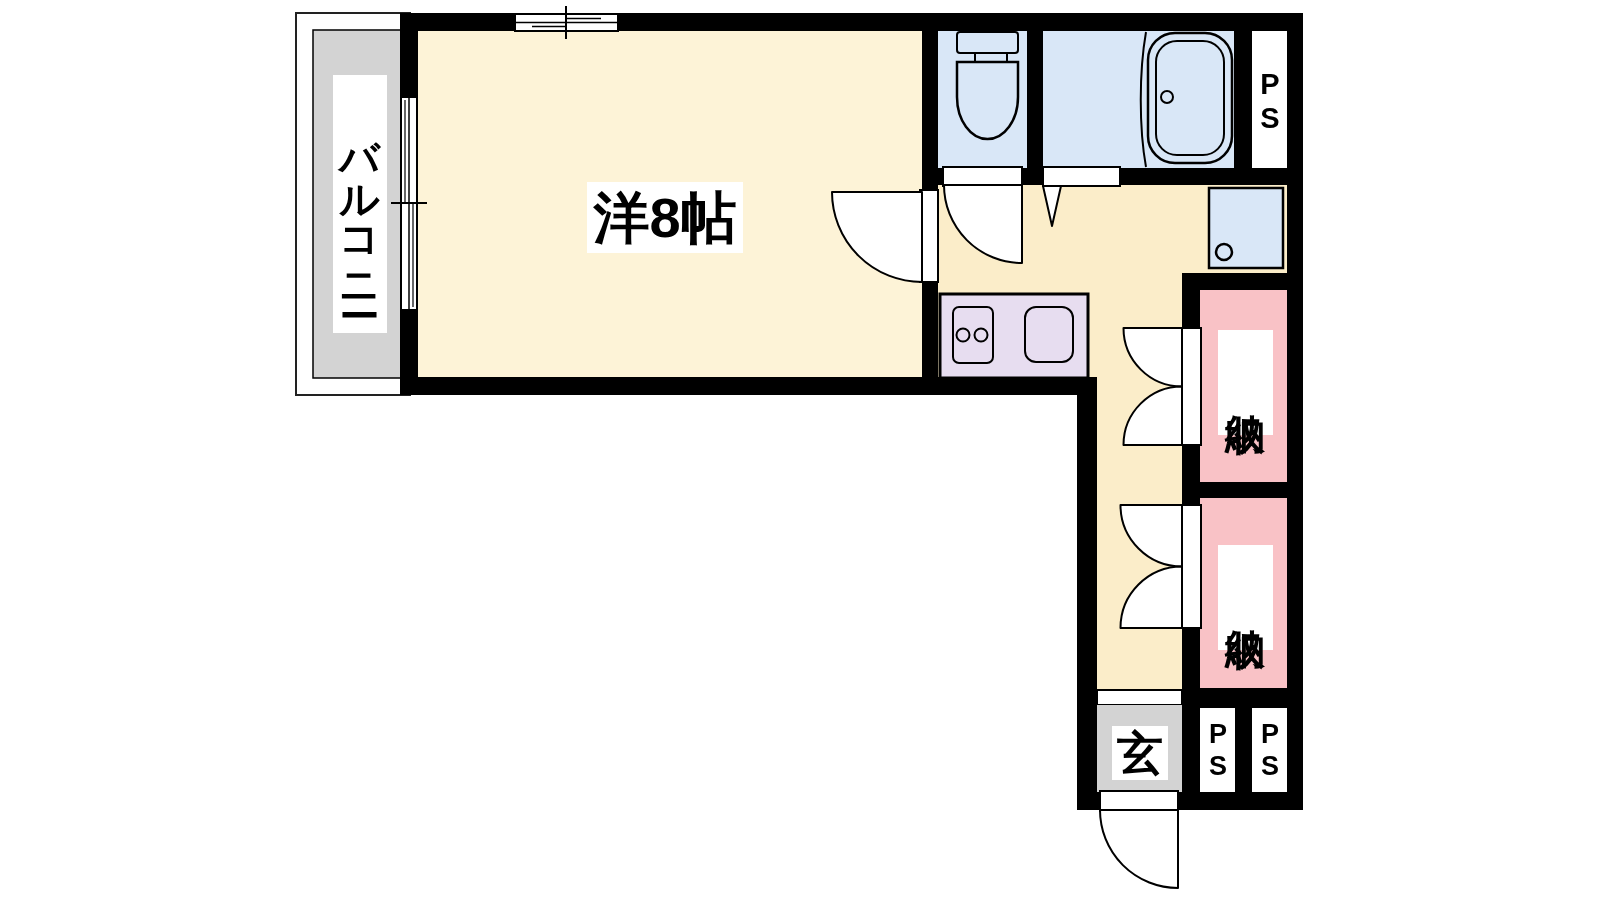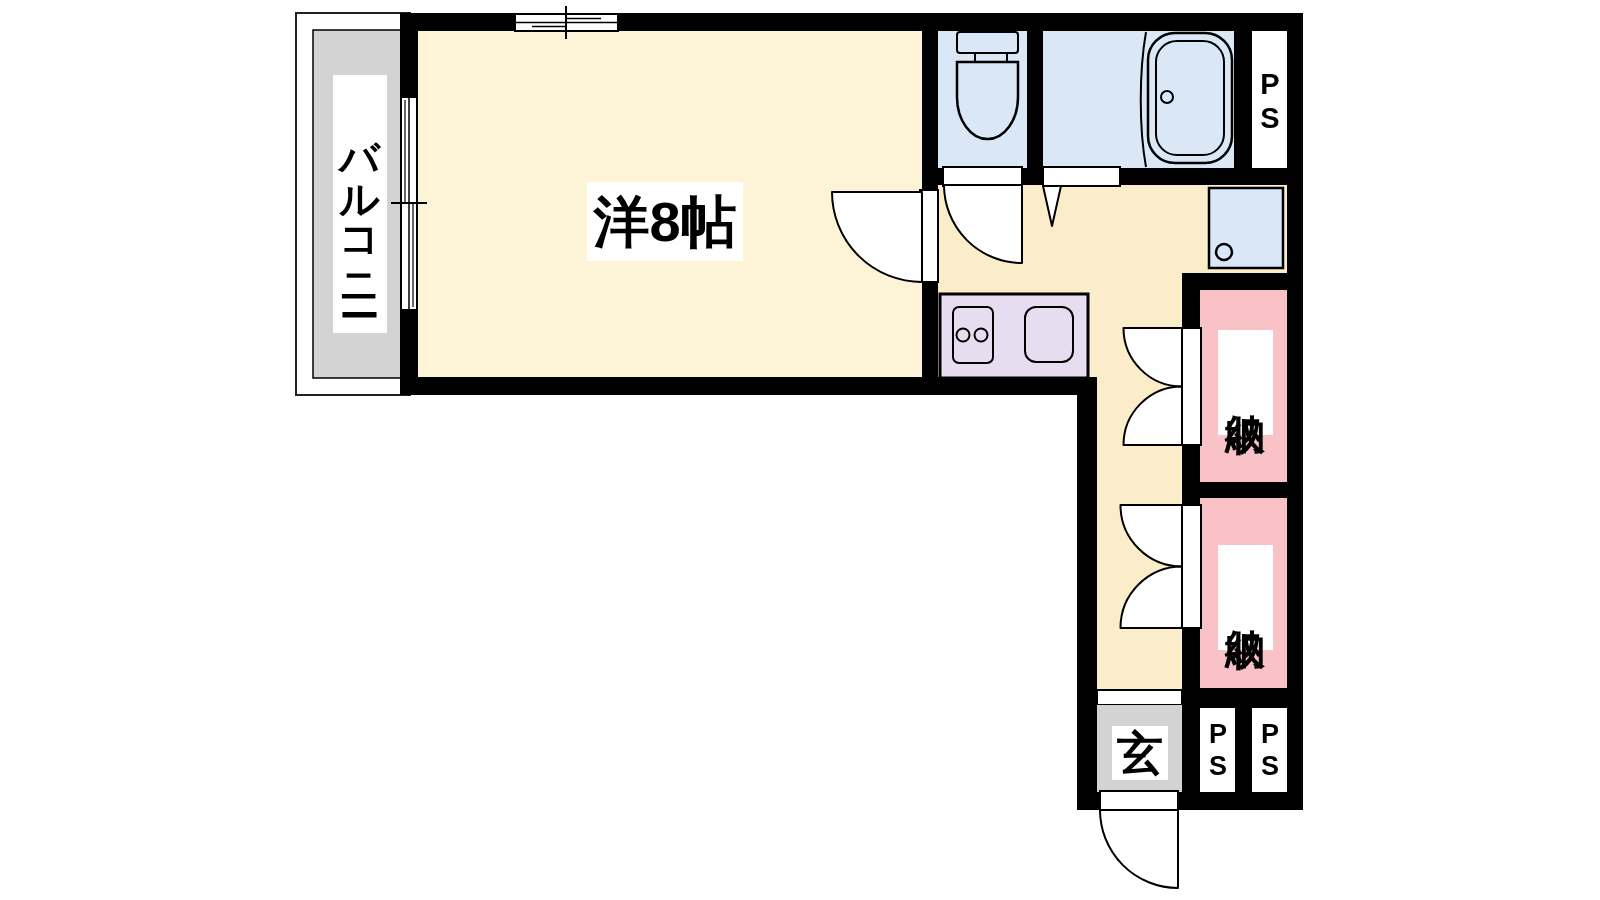--- a/index.html
+++ b/index.html
@@ -116,21 +116,21 @@
     <circle cx="981" cy="335" r="6.5" fill="none" stroke="#000" stroke-width="2"></circle>
     <rect x="1025" y="307" width="48" height="55" rx="11" fill="none" stroke="#000" stroke-width="2"></rect>
   </g>
 
   <g>
     <rect x="1209" y="188" width="74" height="80" fill="#D9E7F7" stroke="#000" stroke-width="2.5"></rect>
     <circle cx="1224" cy="252" r="8" fill="none" stroke="#000" stroke-width="2.5"></circle>
   </g>
 </svg>
 
-<div class="lbl" style="left:587px;top:182px;width:156px;height:79px;font-size:56px;">洋8帖</div>
+<div class="lbl" style="left:587px;top:182px;width:156px;height:71px;font-size:56px;">洋8帖</div>
 
 <div class="lbl vert" style="left:333px;top:75px;width:54px;height:258px;font-size:40px;">バルコニー</div>
 
 <div class="lbl vert" style="left:1218px;top:330px;width:55px;height:105px;font-size:40px;">収納</div>
 
 <div class="lbl vert" style="left:1218px;top:545px;width:55px;height:105px;font-size:40px;">収納</div>
 
 <div class="lbl" style="left:1112px;top:726px;width:56px;height:54px;font-size:46px;">玄</div>
 
 <div class="lbl vert ps" style="left:1252px;top:66px;width:35px;height:72px;font-size:29px;">PS</div>

